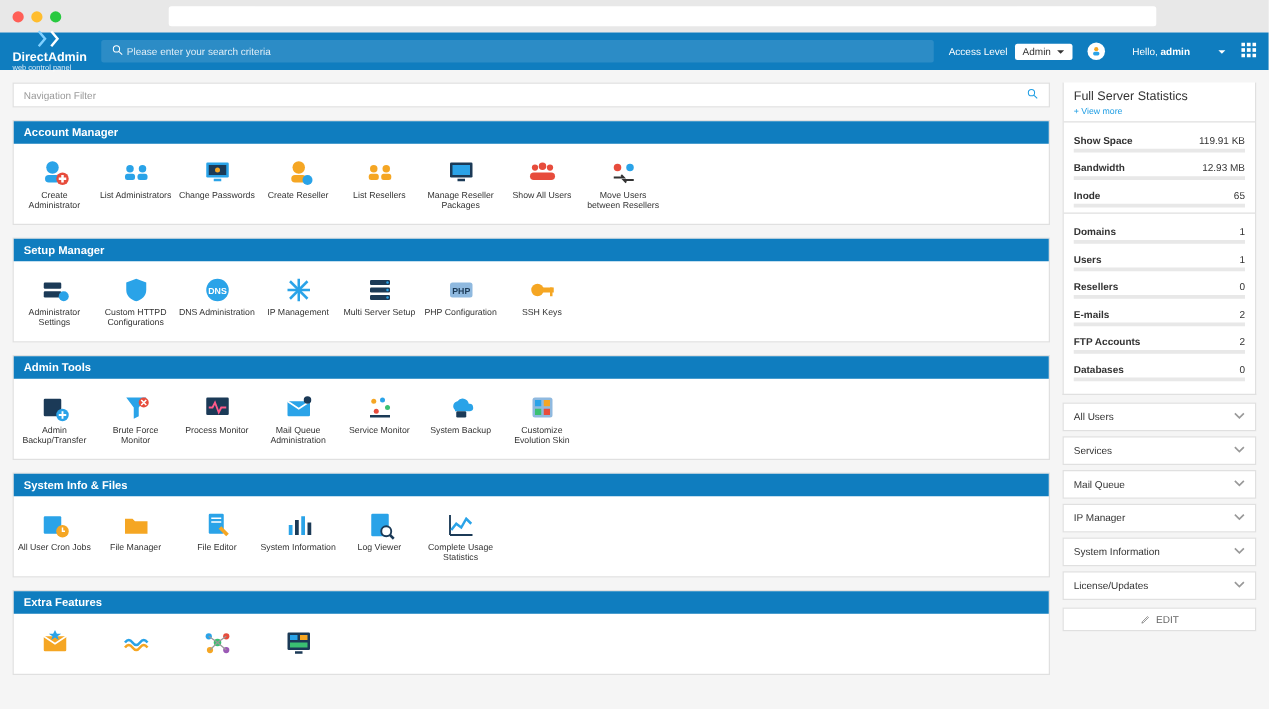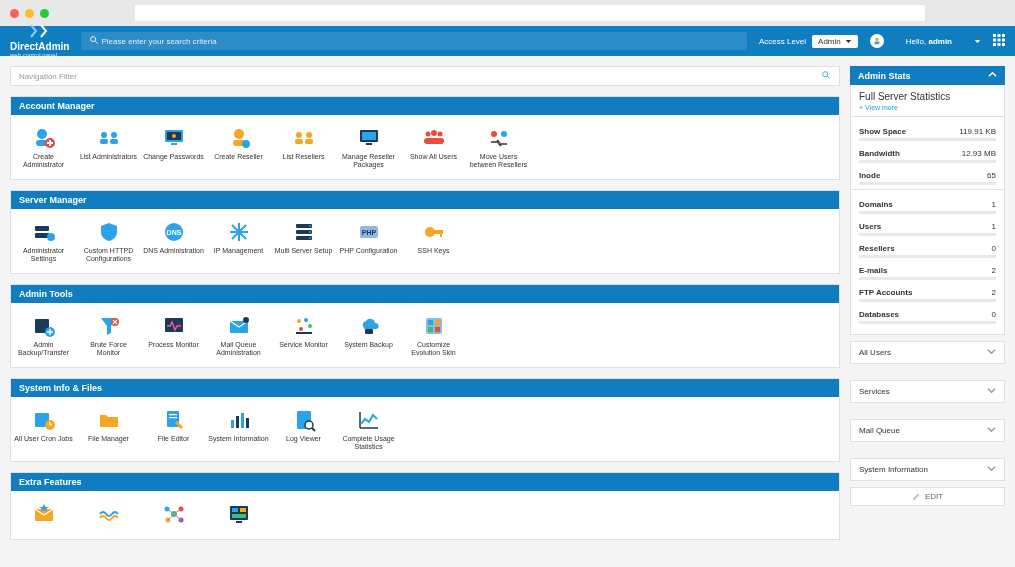--- a/index.html
+++ b/index.html
@@ -385,21 +385,21 @@
               <div class="tile-icon">
                 <svg viewBox="0 0 24 24">
                   <use href="#i-swap-users"></use>
                 </svg>
               </div>
               <div class="tile-label">Move Users between Resellers</div>
             </div>
           </div>
         </div>
         <div class="section">
-          <div class="section-hdr">Server Manager</div>
+          <div class="section-hdr">Setup Manager</div>
           <div class="tiles">
             <div class="tile">
               <div class="tile-icon">
                 <svg viewBox="0 0 24 24">
                   <use href="#i-server-gear"></use>
                 </svg>
               </div>
               <div class="tile-label">Administrator Settings</div>
             </div>
             <div class="tile">
@@ -601,26 +601,20 @@
               </div>
               <div class="tile-label"></div>
             </div>
           </div>
         </div>
       </div>
   </div>
 
   <div class="right-col">
     <div>
-      <div class="panel-hdr">
-        <span>Admin Stats</span>
-        <span class="chev"><svg viewBox="0 0 10 10">
-              <path d="M1 7 l4 -4 l4 4" stroke="#fff" stroke-width="1.5" fill="none"></path>
-            </svg></span>
-      </div>
       <div class="panel-body">
         <div class="fss">Full Server Statistics</div>
         <span class="vm-link">+ View more</span>
         <div class="stats-divider"></div>
         <div id="metrics-host">
             <div class="stat-row">
               <span class="k">Show Space</span>
               <span>119.91 KB</span>
             </div>
             <div class="bar"></div>
@@ -663,41 +657,53 @@
             </div>
             <div class="bar"></div>
             <div class="stat-row">
               <span class="k">Databases</span>
               <span>0</span>
             </div>
             <div class="bar"></div>
           </div>
       </div>
     </div>
-    <div id="acc-host" style="display: flex; flex-direction: column; gap: 16px;">
+    <div id="acc-host" style="display: flex; flex-direction: column; gap: 4px;">
         <div class="acc-item">
           <span>All Users</span>
           <span class="chev"><svg viewBox="0 0 10 10">
               <path d="M1 3 l4 4 l4 -4" fill="none" stroke-width="1.5"></path>
             </svg></span>
         </div>
         <div class="acc-item">
           <span>Services</span>
           <span class="chev"><svg viewBox="0 0 10 10">
               <path d="M1 3 l4 4 l4 -4" fill="none" stroke-width="1.5"></path>
             </svg></span>
         </div>
         <div class="acc-item">
           <span>Mail Queue</span>
           <span class="chev"><svg viewBox="0 0 10 10">
               <path d="M1 3 l4 4 l4 -4" fill="none" stroke-width="1.5"></path>
             </svg></span>
         </div>
         <div class="acc-item">
+          <span>IP Manager</span>
+          <span class="chev"><svg viewBox="0 0 10 10">
+              <path d="M1 3 l4 4 l4 -4" fill="none" stroke-width="1.5"></path>
+            </svg></span>
+        </div>
+        <div class="acc-item">
           <span>System Information</span>
+          <span class="chev"><svg viewBox="0 0 10 10">
+              <path d="M1 3 l4 4 l4 -4" fill="none" stroke-width="1.5"></path>
+            </svg></span>
+        </div>
+        <div class="acc-item">
+          <span>License/Updates</span>
           <span class="chev"><svg viewBox="0 0 10 10">
               <path d="M1 3 l4 4 l4 -4" fill="none" stroke-width="1.5"></path>
             </svg></span>
         </div>
       </div>
     <div class="edit-btn">
       <svg viewBox="0 0 24 24" fill="none">
           <path d="M4 20 l3 -1 l11 -11 l-2 -2 l-11 11 z" stroke-width="1.5"></path>
         </svg>
       <span>EDIT</span>

